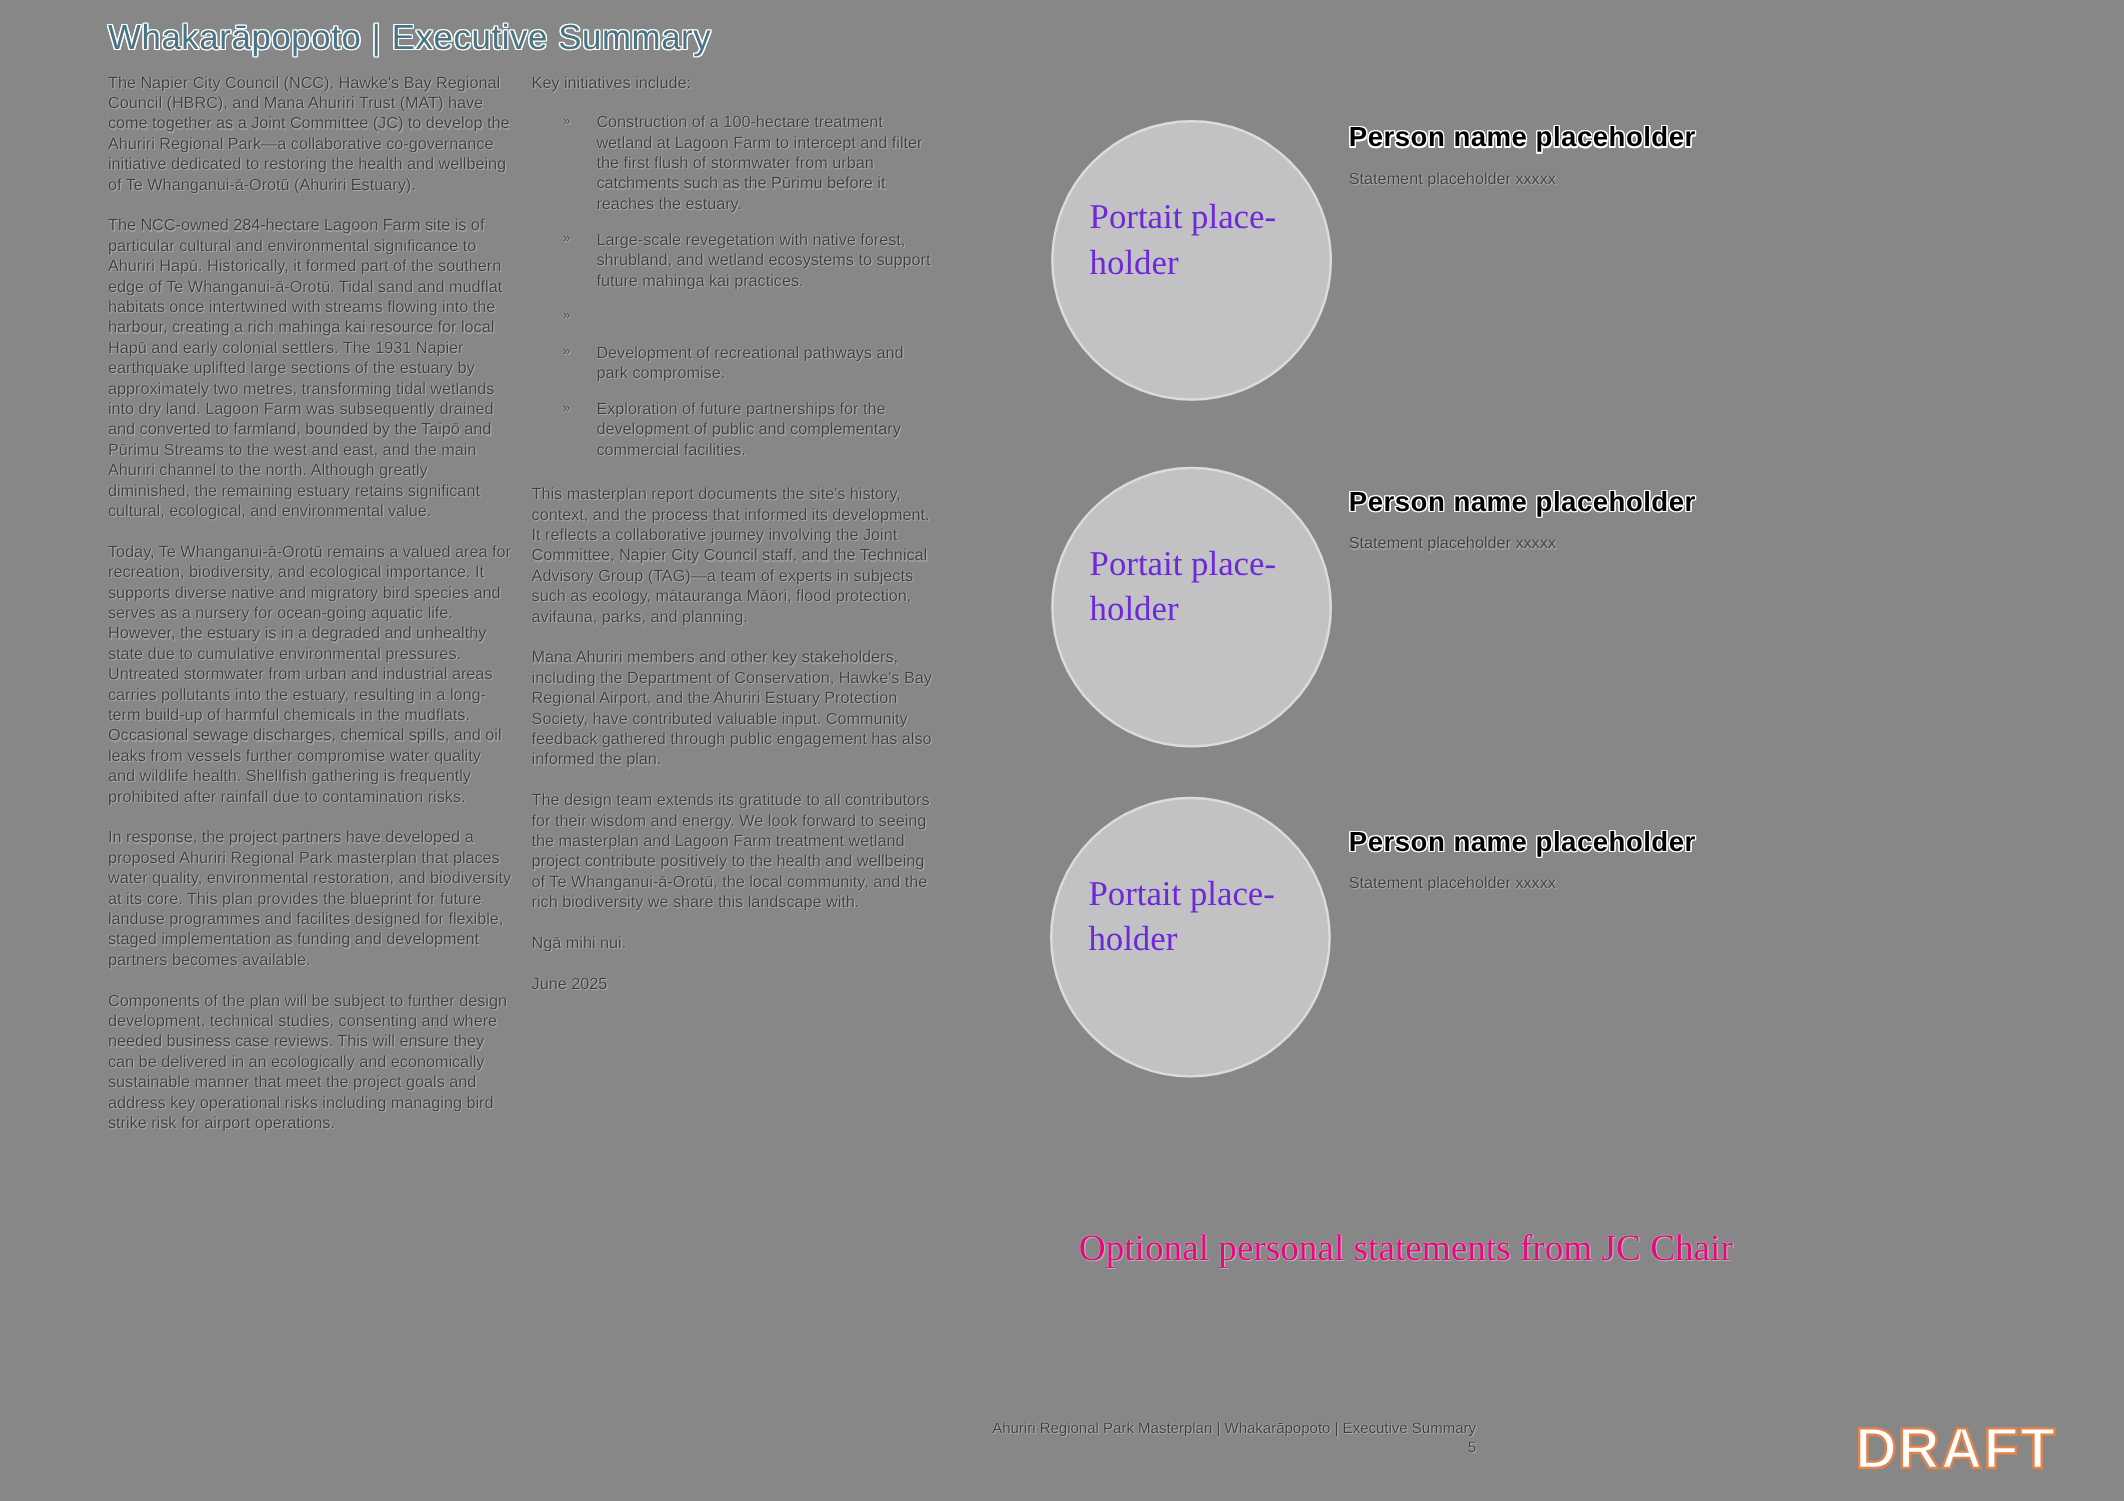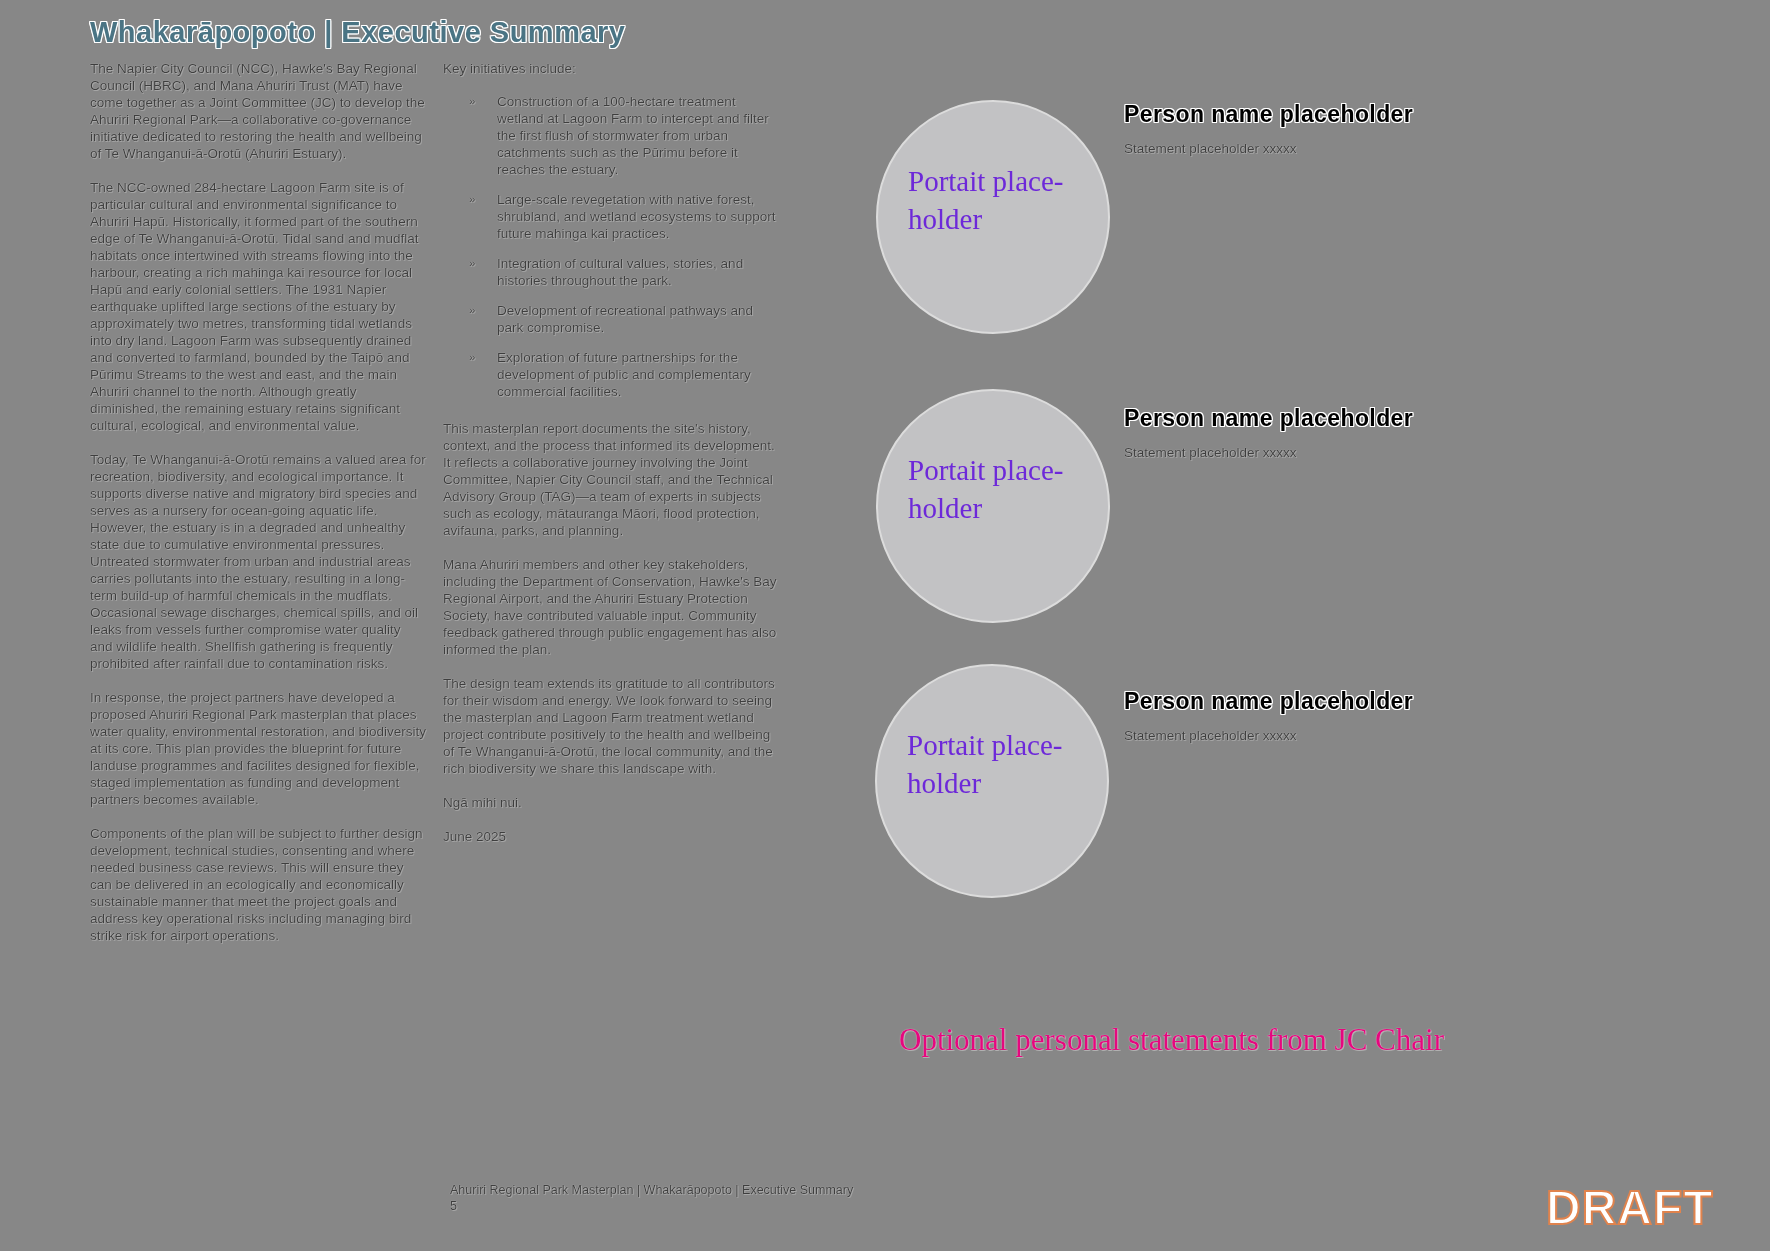--- a/index.html
+++ b/index.html
@@ -9,21 +9,21 @@
     background:#878787;
     font-family:"Liberation Sans", sans-serif;
     position:relative;
     overflow:hidden;
     color:#3e3e3e;
   }
   .halo { text-shadow: 0 0 1px rgba(255,255,255,.65), 1px 1px 0 rgba(255,255,255,.22); }
 
   .page-title {
     position:absolute; left:90px; top:16px;
-    font-size:29px; font-weight:bold; letter-spacing:.5px;
+    font-size:29px; font-weight:normal; letter-spacing:.5px;
     color:#4a7484;
     text-shadow:
       -1px -1px 0 #fff, 1px -1px 0 #fff, -1px 1px 0 #fff, 1px 1px 0 #fff,
       0 -1px 0 #fff, 0 1px 0 #fff, -1px 0 0 #fff, 1px 0 0 #fff;
   }
 
   .col { position:absolute; top:60px; width:336px; font-size:13.5px; line-height:17px; }
   .col-left { left:90px; }
   .col-mid  { left:443px; }
   .col p { margin:0 0 17px 0; }
@@ -55,21 +55,21 @@
   .person-statement { position:absolute; left:1124px; font-size:13.5px; }
 
   .note {
     position:absolute; left:899px; top:1019px;
     font-family:"Liberation Serif", serif;
     font-size:31px; line-height:42px;
     color:#e5087e;
     text-shadow: 0 0 1px rgba(255,255,255,.75), 1px 1px 0 rgba(255,255,255,.3);
   }
 
-  .footer { position:absolute; left:450px; top:1182px; width:780px; text-align:left; font-size:12.5px; line-height:16px; }
+  .footer { position:absolute; left:450px; top:1182px; width:780px; text-align:right; font-size:12.5px; line-height:16px; }
   .draft {
     position:absolute; left:1546px; top:1180px;
     font-size:48px; font-weight:bold; letter-spacing:1px;
     color:#ffffff;
     -webkit-text-stroke:2px #e0834d;
   }
 </style>
 </head>
 <body>
 
@@ -89,21 +89,20 @@
     <div class="bullet">
       <span class="mark">»</span>
       <span class="btxt">Construction of a 100-hectare treatment wetland at Lagoon Farm to intercept and filter the first flush of stormwater from urban catchments such as the Pūrimu before it reaches the estuary.</span>
     </div>
     <div class="bullet">
       <span class="mark">»</span>
       <span class="btxt">Large-scale revegetation with native forest, shrubland, and wetland ecosystems to support future mahinga kai practices.</span>
     </div>
     <div class="bullet">
       <span class="mark">»</span>
-      <span class="btxt">Integration of cultural values, stories, and histories throughout the park.</span>
     </div>
     <div class="bullet">
       <span class="mark">»</span>
       <span class="btxt">Development of recreational pathways and park compromise.</span>
     </div>
     <div class="bullet">
       <span class="mark">»</span>
       <span class="btxt">Exploration of future partnerships for the development of public and complementary commercial facilities.</span>
     </div>
   </div>

